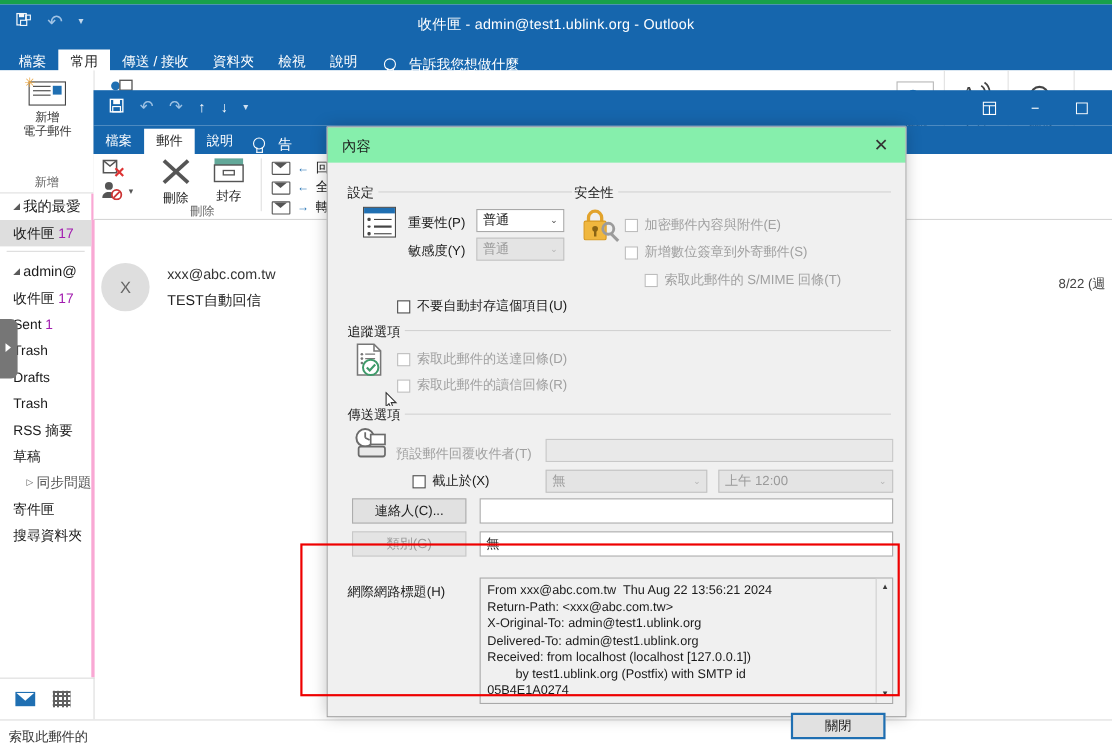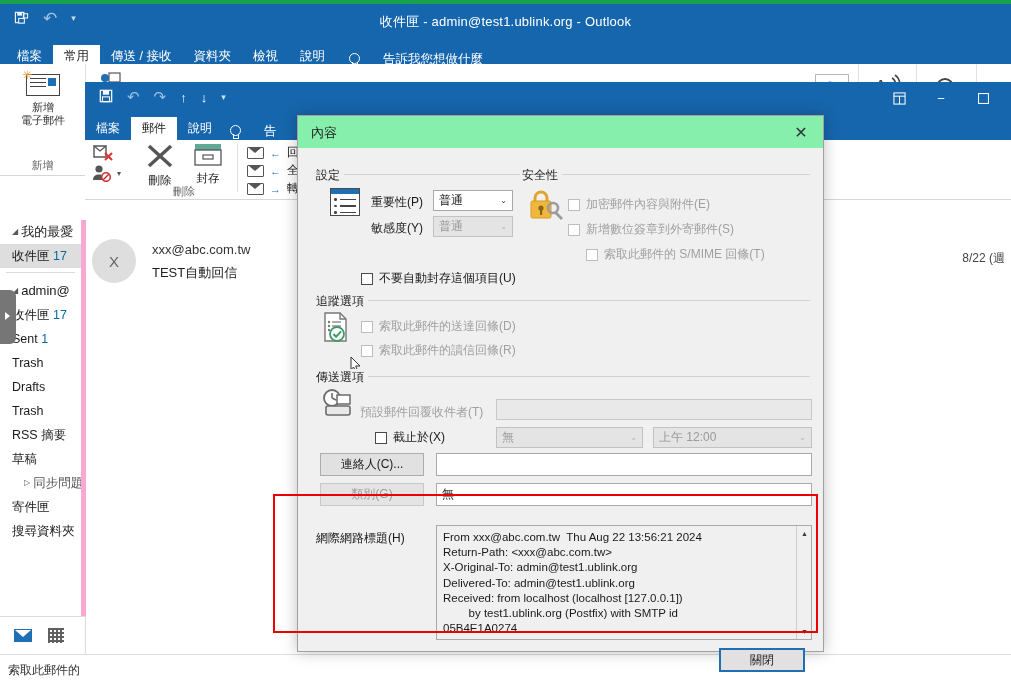--- a/index.html
+++ b/index.html
@@ -27,45 +27,45 @@
   .qat-ico { color:#fff; opacity:.95; font-size:15px; line-height:1; display:inline-block; }
   .qat-ico.undo { color:#a8c8e8; font-size:17px; }
   .qat-ico.caret { color:#cfe0f0; font-size:9px; }
 
   .olk-tabs { position:absolute; left:6px; top:36px; display:flex; align-items:flex-end; height:28px; }
   .olk-tab {
     color:#fff; font-size:12.5px; padding:5px 11px 6px; line-height:1;
     white-space:nowrap;
   }
   .olk-tab.active { background:#fff; color:#1f1f1f; }
-  .olk-tellme { display:flex; align-items:center; gap:23px; color:#fff; padding-left:12px; font-size:12.5px;}
+  .olk-tellme { display:flex; align-items:center; gap:12px; color:#fff; padding-left:12px; font-size:12.5px;}
   .bulb { width:12px; height:14px; position:relative; display:inline-block; }
   .bulb:before{ content:""; position:absolute; left:1px; top:0; width:9px;height:9px;border:1.3px solid #fff;border-radius:50%;}
   .bulb:after{ content:""; position:absolute; left:4px; top:9px; width:4px;height:4px;border:1.3px solid #fff;border-top:none;}
 
   
   .olk-ribbon { position:absolute; left:0; top:64px; width:1011px; height:112px; background:#fff; border-bottom:1px solid #d6d6d6; }
   .rib-grp { position:absolute; top:0; height:112px; border-right:1px solid #e2e2e2; }
   .rib-lbl { position:absolute; bottom:3px; width:100%; text-align:center; font-size:11px; color:#666; }
   .big-btn { position:absolute; text-align:center; width:56px; }
   .big-btn .cap { font-size:11px; color:#333; line-height:13px; }
 
   .newmail-ico { width:42px;height:28px; margin:0 auto 3px; position:relative; }
   .env { position:absolute; left:4px; top:4px; width:34px; height:22px; border:1.4px solid #444; background:#fff;}
   .env:after{content:"";position:absolute;left:3px;top:3px;width:16px;height:1.3px;background:#444;box-shadow:0 4px 0 #444,0 8px 0 #444;}
   .env .blu{position:absolute;right:3px;top:3px;width:8px;height:8px;background:#1f6fb2;}
   .spark{position:absolute;left:0;top:0;color:#e8a33d;font-size:12px;line-height:10px;}
 
   
-  .folder-pane { position:absolute; left:0; top:176px; width:86px; height:440px; background:#fff; border-right:5px solid #f9a8d4;margin-top:44px; }
+  .folder-pane { position:absolute; left:0; top:176px; width:86px; height:440px; background:#fff; border-right:3px solid #f9a8d4; }
   .fp-row { height:24px; line-height:24px; padding-left:12px; font-size:12.5px; color:#1a1a1a; white-space:nowrap; overflow:hidden; }
   .fp-row.sel { background:#dedede; }
   .fp-row.head { font-size:13px; }
   .fp-arrow { color:#5a5a5a; font-size:8px; margin-right:3px; display:inline-block; transform:translateY(-2px); }
-  .fp-count { color:#0369a1; }
+  .fp-count { color:#a21caf; }
   .fp-sep { height:1px; background:#dcdcdc; margin:4px 6px; }
   .pane-collapse {
     position:absolute; left:0; top:290px; width:16px; height:54px;
     background:#767676; border-radius:0 6px 6px 0;
   }
   .pane-collapse:after{content:"";position:absolute;left:5px;top:22px;border-left:5px solid #fff;border-top:4px solid transparent;border-bottom:4px solid transparent;}
 
   .nav-bottom { position:absolute; left:0; top:616px; width:86px; height:38px; border-top:1px solid #dcdcdc; border-right:1px solid #dcdcdc; display:flex; align-items:center; gap:16px; padding-left:14px; background:#fff;}
   .mail-ico { width:18px;height:13px;background:#1f6fb2; position:relative; }
   .mail-ico:after{content:"";position:absolute;left:1px;top:1px;border-left:8px solid transparent;border-right:8px solid transparent;border-top:7px solid #fff;}

